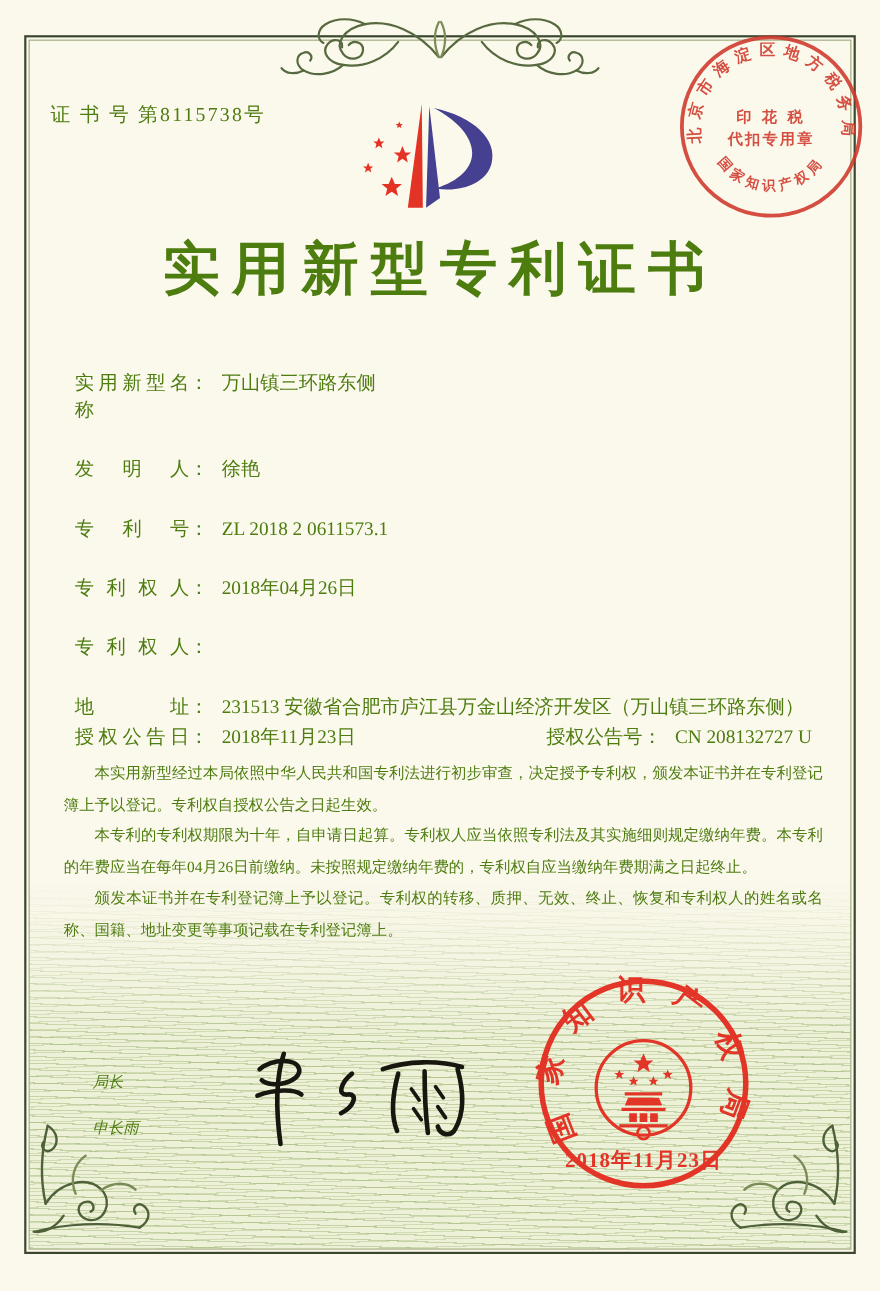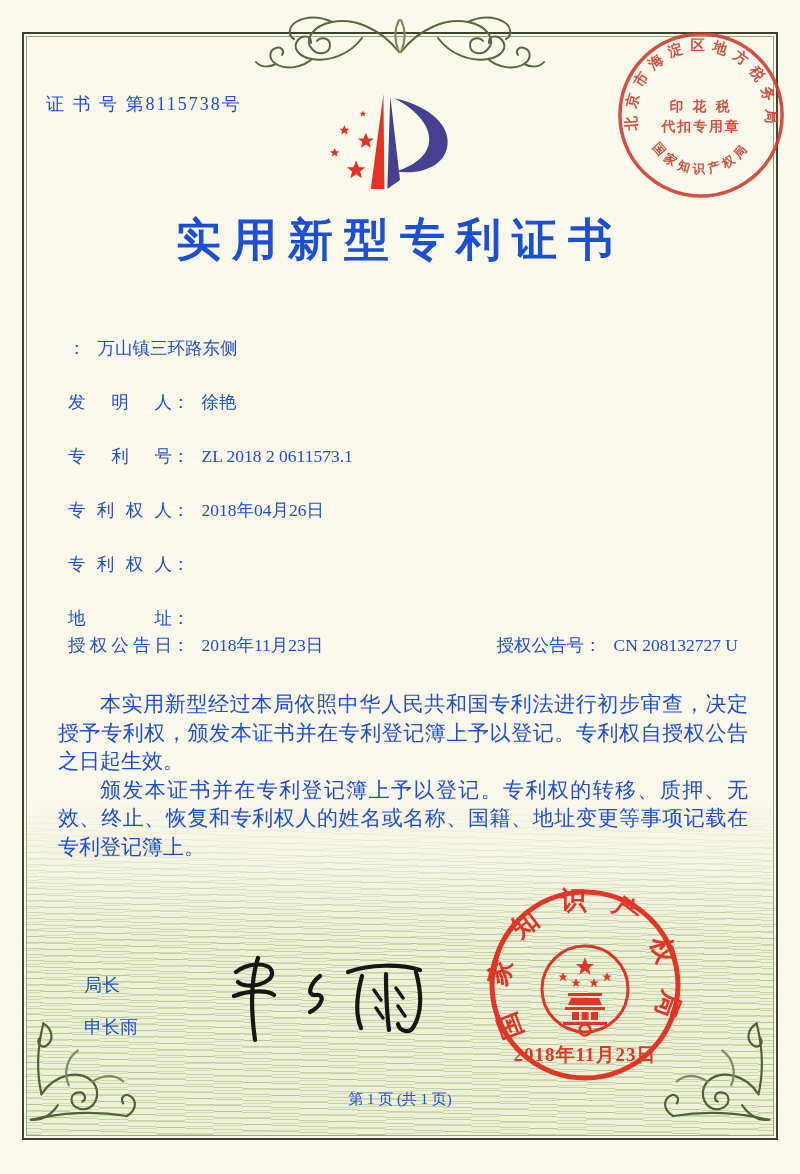--- a/index.html
+++ b/index.html
@@ -1,19 +1,19 @@
 <!DOCTYPE html>
 <html><head>
 <meta charset="utf-8">
 <style>
   html,body{margin:0;padding:0;background:#888;}
   .page{
     position:relative;width:800px;height:1174px;margin:0 auto;
     background:#fbf8ec;overflow:hidden;
-    font-family:"Liberation Serif","DejaVu Serif",serif;color:#1d4ed8;
+    font-family:"Liberation Serif","DejaVu Serif",serif;color:#4d7c0f;
   }
   
   .frame-outer{position:absolute;left:22px;top:32px;right:22px;bottom:34px;border:2.5px solid #3a4630;z-index:1;}
   .frame-inner{position:absolute;inset:2px;border:1px solid #9aa878;}
   
   .guilloche{
     position:absolute;left:27px;right:27px;top:800px;bottom:39px;z-index:0;
     background-color:#edf1d8;
     background-image:
       repeating-linear-gradient(2deg, rgba(144,168,96,.42) 0 1px, rgba(0,0,0,0) 1px 6px),
@@ -23,40 +23,40 @@
     background:linear-gradient(to bottom,#fbf8ec 0%, rgba(251,248,236,0) 42%);}
   
   .orn{position:absolute;z-index:2;}
   .orn-top{left:250px;top:12px;width:300px;height:62px;}
   .orn-bl{left:27px;bottom:38px;width:118px;height:118px;}
   .orn-br{right:27px;bottom:38px;width:118px;height:118px;}
   
   .cert-no{position:absolute;left:46px;top:92px;font-size:18px;letter-spacing:2px;z-index:3;}
   .logo{position:absolute;left:322px;top:84px;width:156px;height:122px;z-index:3;}
   .title{position:absolute;left:0;right:0;top:210px;text-align:center;
-    font-size:45px;font-weight:700;letter-spacing:11px;z-index:3;}
+    font-size:52px;font-weight:700;letter-spacing:11px;z-index:3;}
   
   .tax-stamp{position:absolute;left:612px;top:26px;width:178px;height:178px;z-index:4;opacity:.88;}
   .main-seal{position:absolute;left:484px;top:884px;width:202px;height:202px;z-index:4;opacity:.92;}
   
   .fields{position:absolute;left:68px;top:336px;right:44px;z-index:3;font-size:17.5px;line-height:24px;}
   .frow{display:flex;align-items:flex-start;margin-bottom:30px;}
   .flabel{display:inline-block;width:104px;text-align:justify;text-align-last:justify;flex:0 0 auto;}
   .fcolon{flex:0 0 auto;}
   .fvalue{margin-left:12px;}
   .frow-address{margin-bottom:3px;}
   .frow-address .fvalue{max-width:545px;}
   .frow-last{justify-content:flex-start;}
   .grant-group{margin-left:auto;margin-right:18px;display:flex;}
   
   .bodytext{position:absolute;left:58px;right:52px;top:690px;z-index:3;
-    font-size:21px;line-height:28.5px;text-align:justify;}
+    font-size:14px;line-height:28.5px;text-align:justify;}
   .bodytext p{margin:0;text-indent:2em;}
   
-  .officer{position:absolute;left:84px;top:974px;z-index:3;font-size:18px;line-height:22px;}
+  .officer{position:absolute;left:84px;top:974px;z-index:3;font-size:14px;line-height:22px;font-style:italic;}
   .officer .name{margin-top:20px;}
   .signature{position:absolute;left:220px;top:942px;width:215px;height:108px;z-index:3;}
   
   .footer{position:absolute;left:0;right:0;top:1090px;text-align:center;font-size:15px;z-index:3;}
 </style>
 </head>
 <body>
 
 <div class="page">
 
@@ -138,20 +138,21 @@
     <text x="0" y="16" font-size="14" font-weight="bold" fill="#cf382a" text-anchor="middle" letter-spacing="2">代扣专用章</text>
     <text font-size="12.5" font-weight="bold" fill="#cf382a" letter-spacing="4">
       <textPath href="#taxBottom" startOffset="50%" text-anchor="middle">国家知识产权局</textPath>
     </text>
   </svg>
 
   <div class="title">实用新型专利证书</div>
 
   <div class="fields">
     <div class="frow">
+      <span class="flabel">实用新型名称</span>
         <span class="fcolon">：</span>
         <span class="fvalue">万山镇三环路东侧</span>
     </div>
     <div class="frow">
       <span class="flabel">发明人</span>
         <span class="fcolon">：</span>
         <span class="fvalue">徐艳</span>
     </div>
     <div class="frow">
       <span class="flabel">专利号</span>
@@ -163,35 +164,37 @@
         <span class="fcolon">：</span>
         <span class="fvalue">2018年04月26日</span>
     </div>
     <div class="frow">
       <span class="flabel">专利权人</span>
         <span class="fcolon">：</span>
     </div>
     <div class="frow frow-address">
       <span class="flabel">地址</span>
         <span class="fcolon">：</span>
+        <span class="fvalue">231513 安徽省合肥市庐江县万金山经济开发区（万山镇三环路东侧）</span>
     </div>
     <div class="frow frow-last">
       <span class="flabel">授权公告日</span>
         <span class="fcolon">：</span>
         <span class="fvalue">2018年11月23日</span>
       <span class="grant-group">
         <span>授权公告号</span>
           <span>：</span>
           <span class="fvalue">CN 208132727 U</span>
       </span>
     </div>
   </div>
 
   <div class="bodytext">
     <p>本实用新型经过本局依照中华人民共和国专利法进行初步审查，决定授予专利权，颁发本证书并在专利登记簿上予以登记。专利权自授权公告之日起生效。</p>
+    <p>本专利的专利权期限为十年，自申请日起算。专利权人应当依照专利法及其实施细则规定缴纳年费。本专利的年费应当在每年04月26日前缴纳。未按照规定缴纳年费的，专利权自应当缴纳年费期满之日起终止。</p>
     <p>颁发本证书并在专利登记簿上予以登记。专利权的转移、质押、无效、终止、恢复和专利权人的姓名或名称、国籍、地址变更等事项记载在专利登记簿上。</p>
   </div>
 
   <div class="officer">
     <div>局长</div>
     <div class="name">申长雨</div>
   </div>
 
   <svg class="signature" viewBox="0 0 215 108">
     <g fill="none" stroke="#17170f" stroke-width="4.2" stroke-linecap="round">
@@ -227,15 +230,14 @@
         <path d="M-14,13 h28 l3,7 h-34 z"></path>
         <path d="M-20,22 h40 v3 h-40 z"></path>
         <path d="M-13,27 h7 v8 h-7 z M-3.5,27 h7 v8 h-7 z M6,27 h7 v8 h-7 z"></path>
         <path d="M-22,37 h44 v3 h-44 z"></path>
         <circle r="5.5" cy="45" fill="none" stroke="#e3261a" stroke-width="2.5"></circle>
       </g>
     </g>
     <text x="0" y="76" font-size="19" font-weight="bold" fill="#e3261a" text-anchor="middle" letter-spacing="1">2018年11月23日</text>
   </svg>
 
-  <div class="footer">第 1 页 (共 1 页)</div>
 
 </div>
 
 </body></html>

